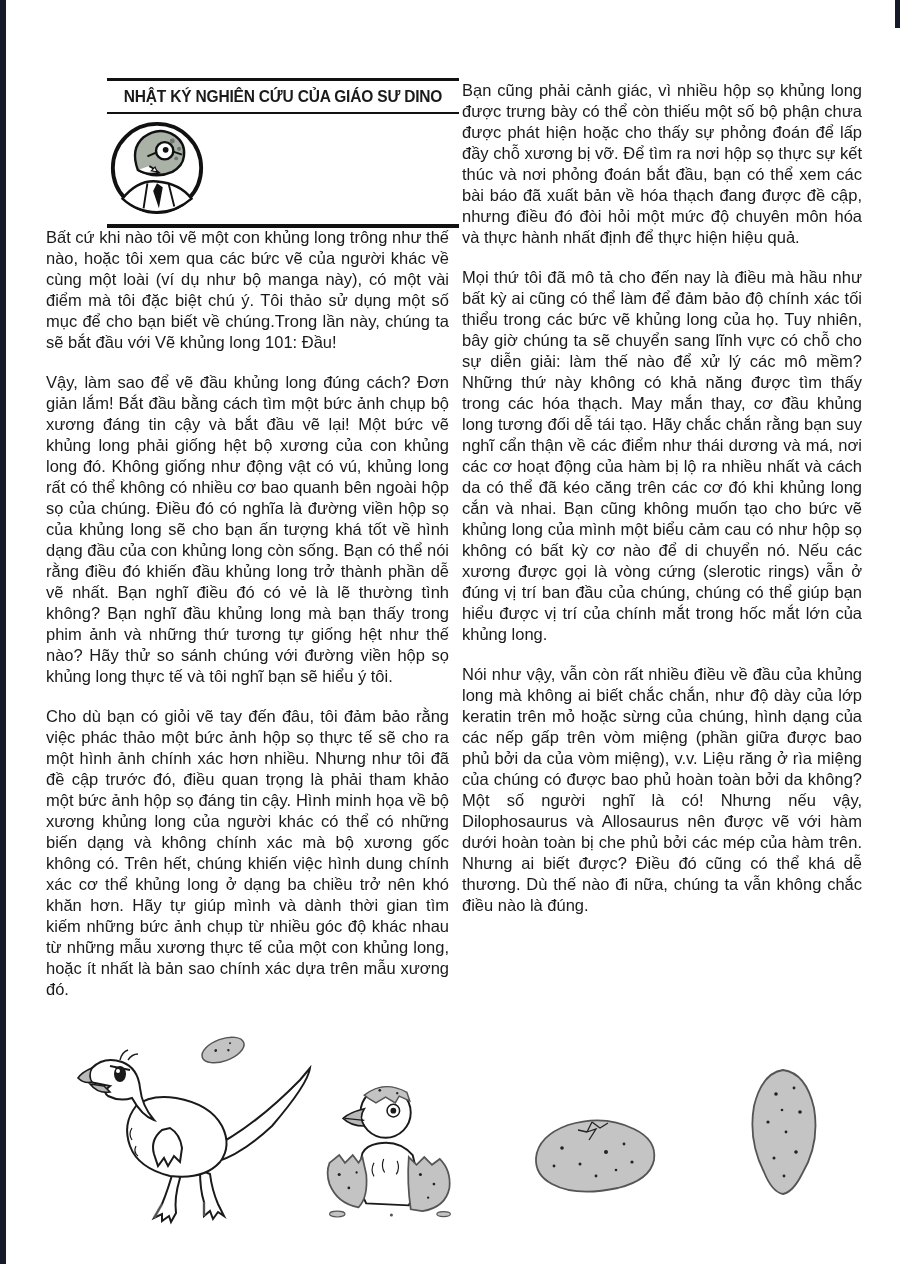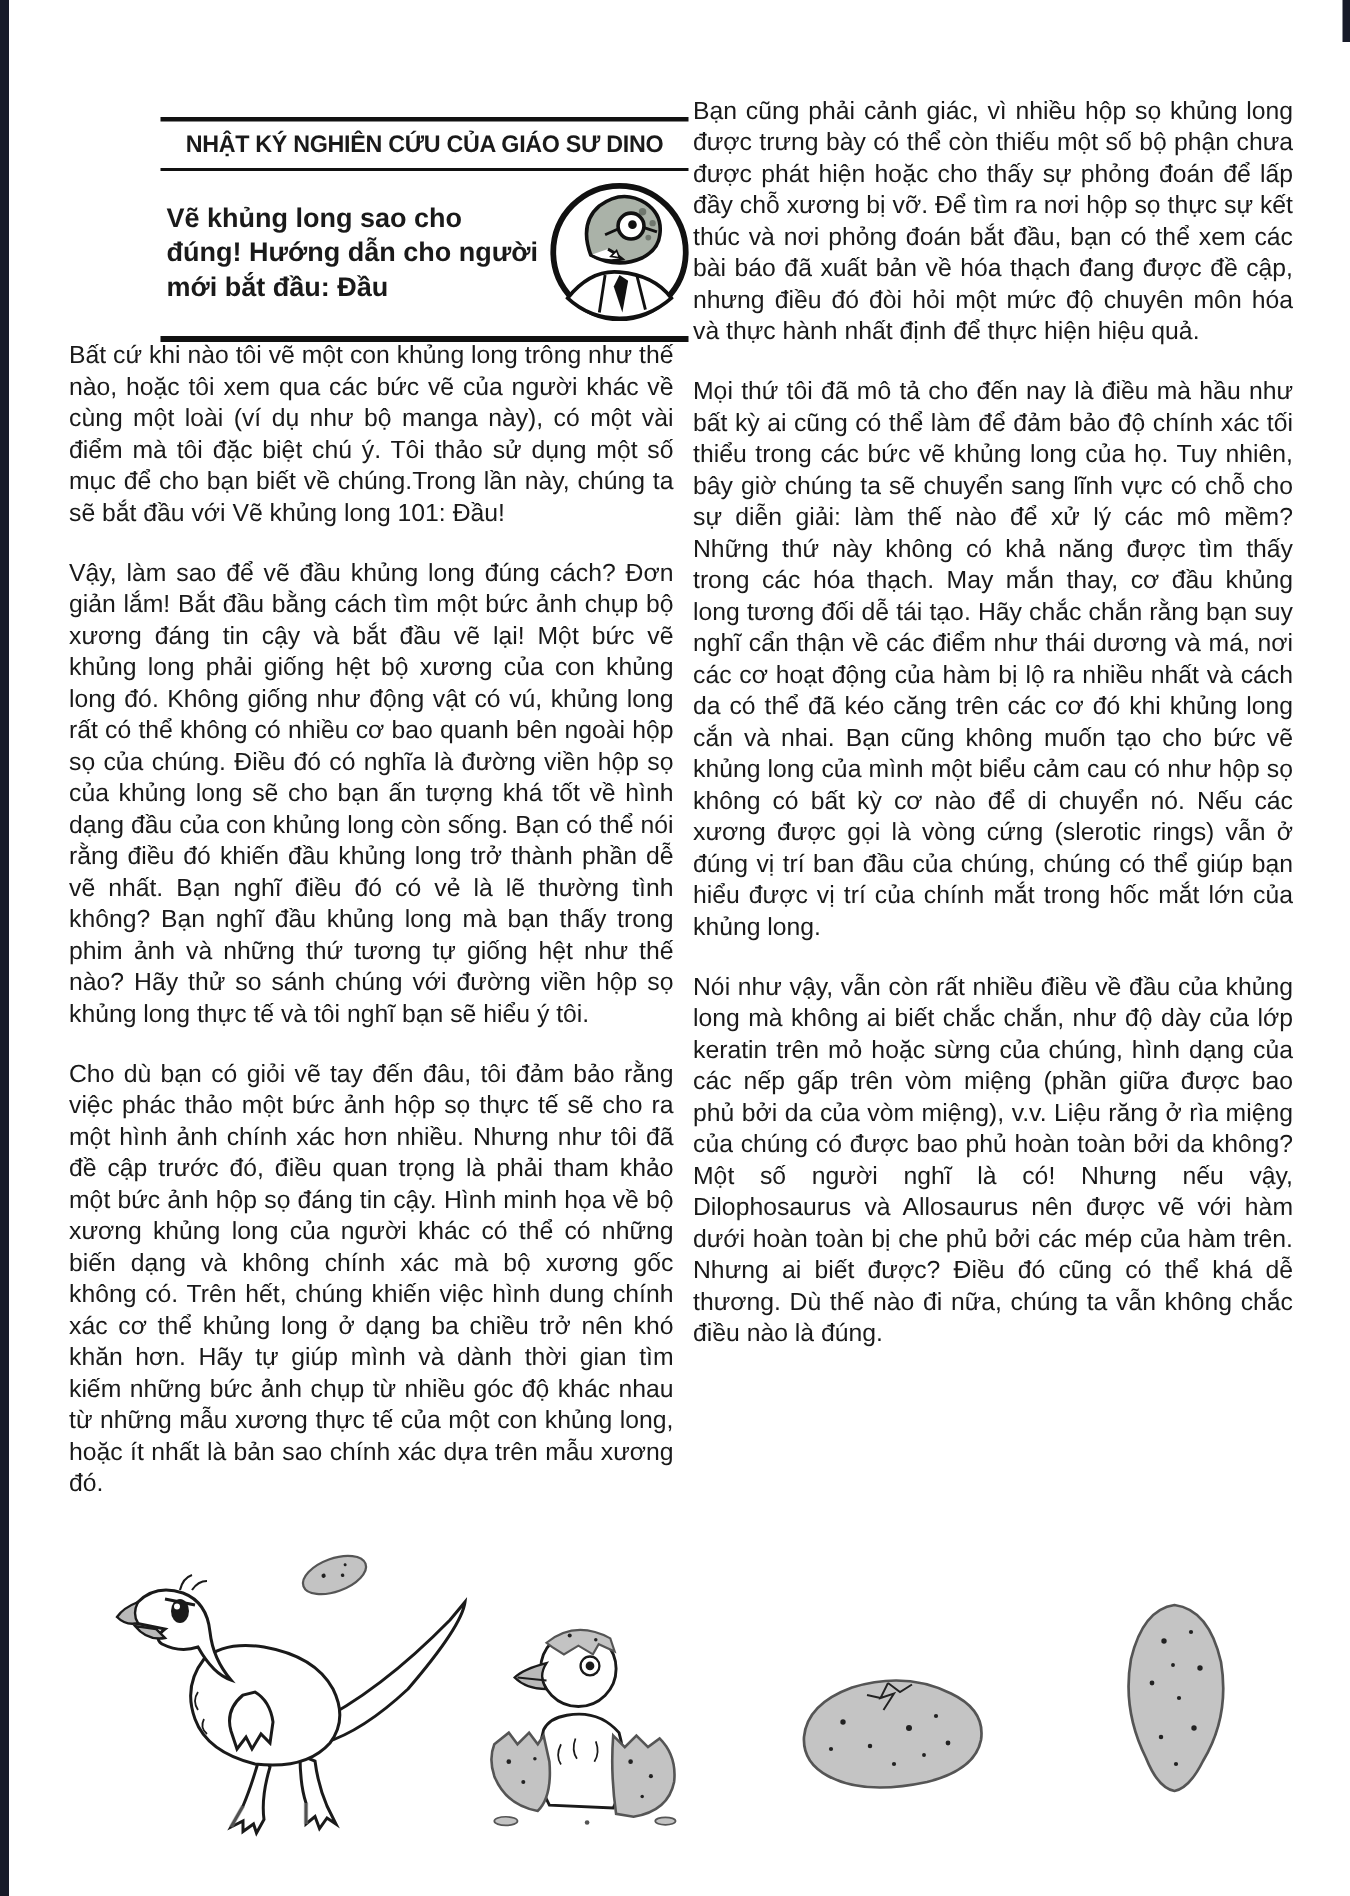--- a/index.html
+++ b/index.html
@@ -24,42 +24,41 @@
   .file-label{font-weight:700;font-size:27px;letter-spacing:-1px;}
   .file-number{font-weight:700;font-size:48px;letter-spacing:-1px;margin-top:2px;}
   .episode-title{flex:1;font-weight:700;font-size:18px;line-height:23px;padding:0 4px 0 2px;}
   .mascot{flex:0 0 auto;width:96px;height:96px;margin-right:-4px;}
   .rule-bottom{height:4px;background:#111;}
 
   
   .col{position:absolute;font-size:16.5px;line-height:21px;text-align:justify;}
   .col p{margin:0 0 19px 0;}
   .col-left{left:46px;top:227px;width:403px;}
-  .col-right{left:462px;top:64px;width:400px;}
+  .col-right{left:462px;top:80px;width:400px;}
 
   
   .illus{position:absolute;}
   .illus-baby{left:58px;top:1028px;}
   .illus-hatch{left:316px;top:1066px;}
   .illus-egg-side{left:528px;top:1108px;}
   .illus-egg-up{left:738px;top:1066px;}
 </style>
 </head>
 <body>
 
 <div class="page">
   <div class="edge-left"></div>
   <div class="edge-tr"></div>
 
   <div class="header-box">
     <div class="rule-top"></div>
     <div class="series-title">NHẬT KÝ NGHIÊN CỨU CỦA GIÁO SƯ DINO</div>
     <div class="rule-mid"></div>
     <div class="header-row">
-      <div class="episode-title">Vẽ khủng long sao cho đúng! Hướng dẫn cho người mới bắt đầu: Đầu</div>
       <div class="mascot">
         <svg viewBox="0 0 100 100" width="96" height="96">
           <circle cx="50" cy="50" r="46" fill="#ffffff" stroke="#111" stroke-width="4"></circle>
 
           <path d="M14 82 Q30 62 50 64 Q74 66 86 82 Q70 96 50 96 Q29 96 14 82 Z" fill="#ffffff" stroke="#111" stroke-width="2.5"></path>
           <path d="M40 66 L36 92 M62 66 L68 90" stroke="#111" stroke-width="2" fill="none"></path>
 
           <polygon points="50,66 56,70 52,92 46,74" fill="#111"></polygon>
 
           <path d="M30 52 Q22 30 36 18 Q52 6 68 16 Q80 24 78 38 Q77 48 66 54 Q48 62 30 52 Z" fill="#aab2a8" stroke="#111" stroke-width="2.5"></path>

